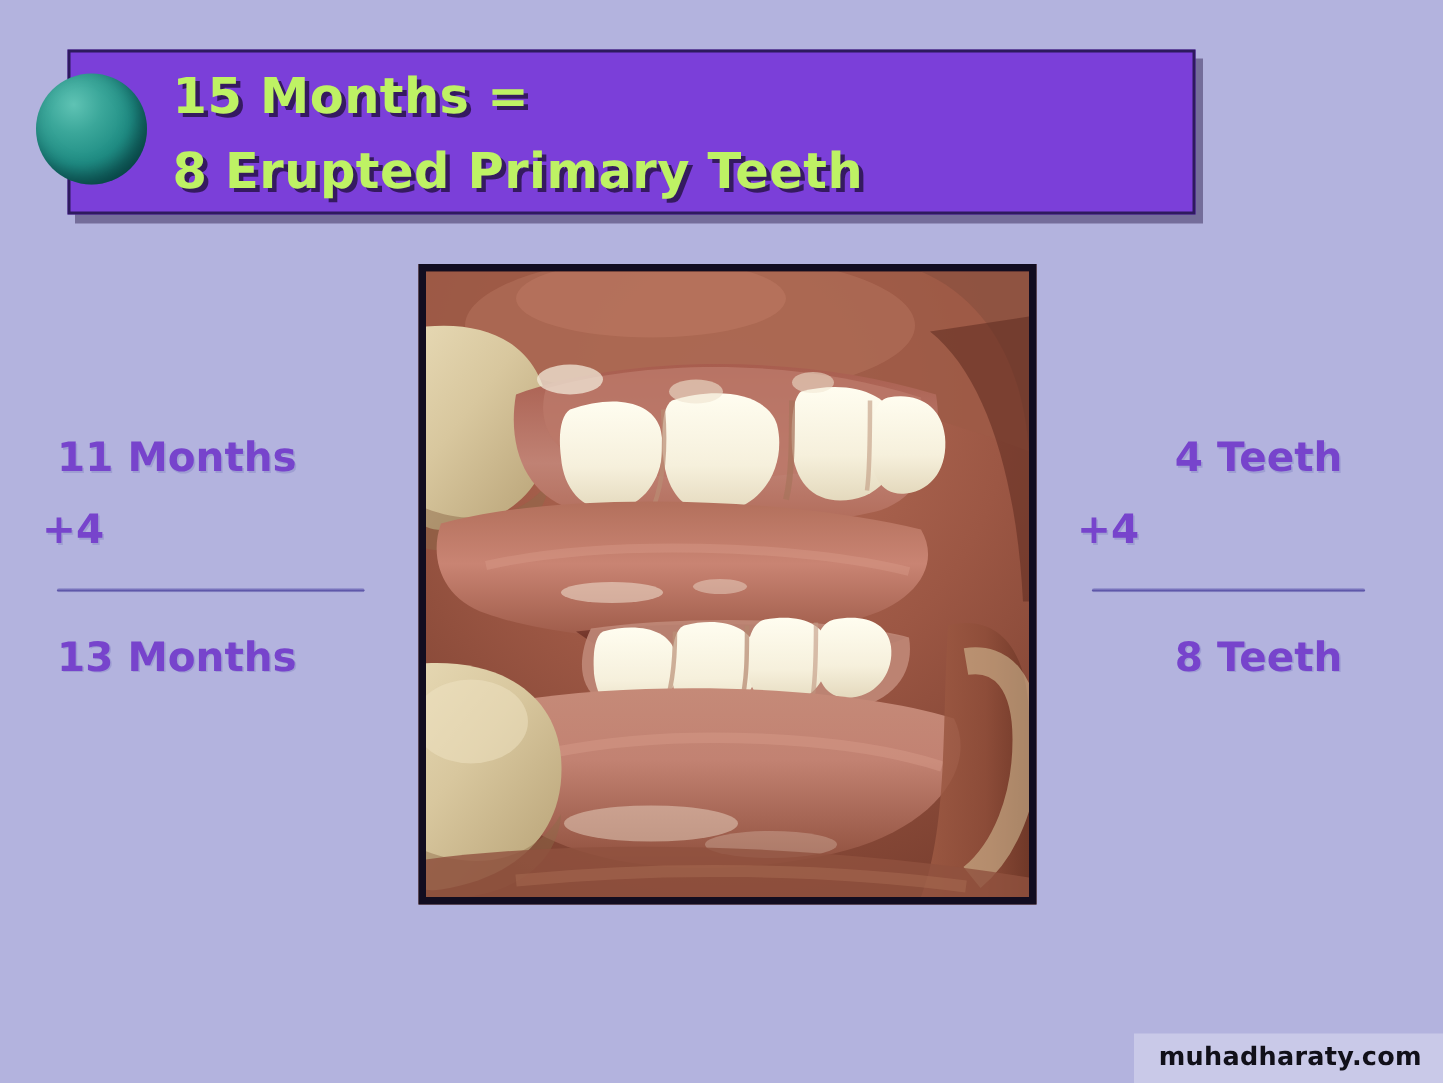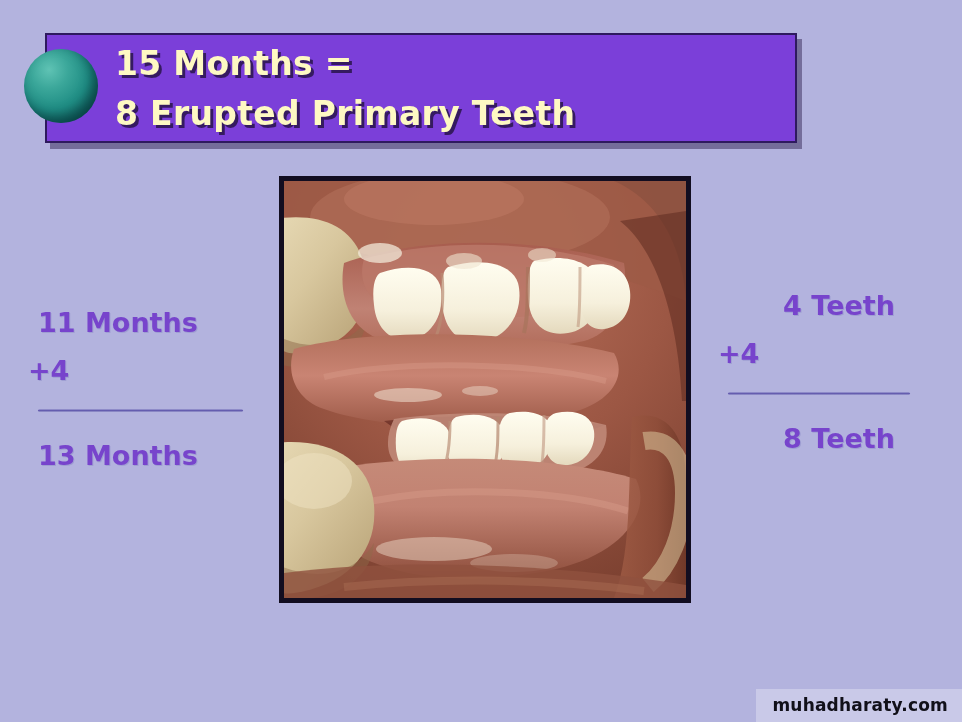--- a/index.html
+++ b/index.html
@@ -31,21 +31,21 @@
     background: #7b3fd9;
     border: 2px solid #2e1a5e;
     box-sizing: border-box;
     box-shadow: 5px 6px 0 rgba(40, 25, 70, 0.45);
   }
   #title-text {
     position: absolute;
     left: 68px;
     top: 4px;
     width: 660px;
-    color: #fef9c3;
+    color: #bef264;
     font-family: "DejaVu Sans", sans-serif;
     font-weight: bold;
     font-size: 33px;
     line-height: 50px;
     letter-spacing: 0.3px;
     text-shadow: 3px 3px 0 rgba(30, 15, 55, 0.75);
     white-space: pre-line;
   }
 
   
@@ -95,21 +95,21 @@
   .calc-line {
     color: #7744cc;
     font-family: "DejaVu Sans", sans-serif;
     font-weight: bold;
     font-size: 27px;
     line-height: 48px;
     white-space: nowrap;
     text-shadow: 1px 1px 0 rgba(120, 120, 190, 0.35);
   }
   .calc-line.centered { text-align: center; padding-right: 18px; }
-  .calc-line.lead { padding-left: 10px; margin-top: 17px; }
+  .calc-line.lead { padding-left: 10px; }
 
   .rule {
     height: 3px;
     margin: 14px 0 20px 10px;
     background: linear-gradient(to bottom,
       rgba(150,150,205,0.55) 0%,
       #6a62b4 45%,
       #5a53a5 60%,
       rgba(165,165,215,0.5) 100%);
     border-radius: 2px;

